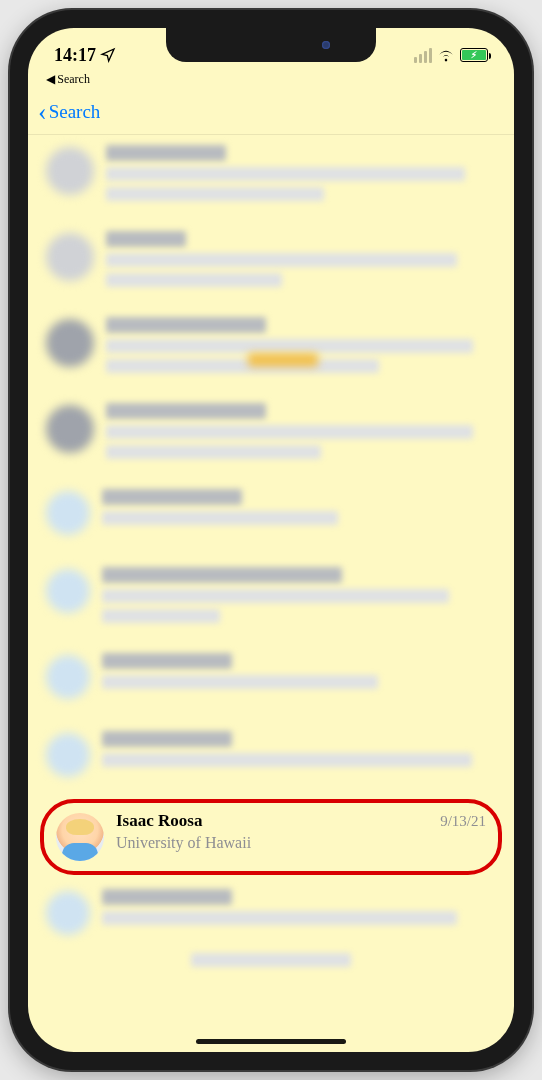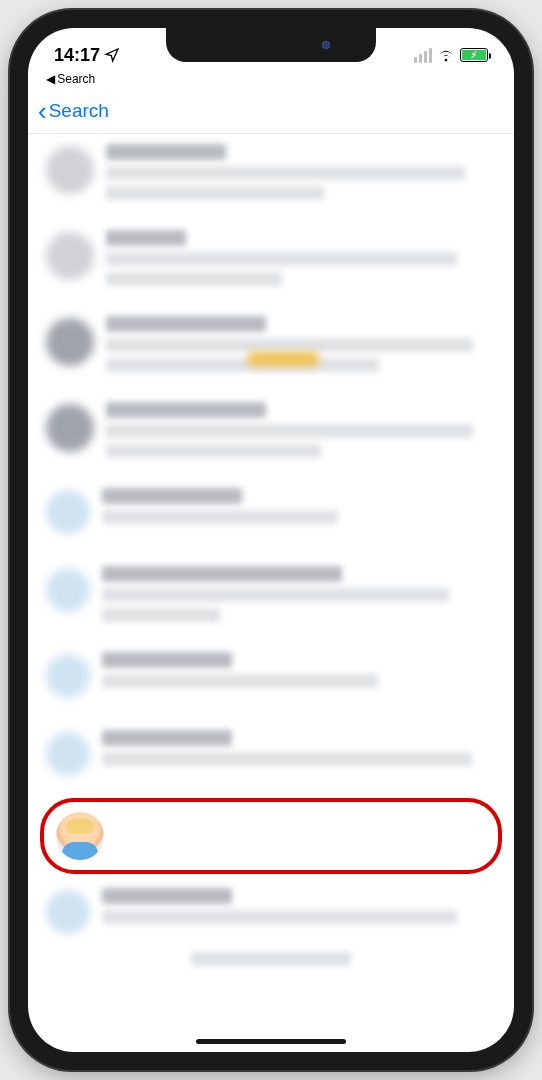--- a/index.html
+++ b/index.html
@@ -15,24 +15,25 @@
     height: 1060px;
     background: #1a1a1a;
     border-radius: 62px;
     padding: 18px;
     position: relative;
     box-shadow: 0 0 0 2px #3a3a3a, 0 6px 24px rgba(0,0,0,.3);
   }
   .screen {
     width: 100%;
     height: 100%;
-    background: #ffffff;
+    background: #fef9c3;
     border-radius: 46px;
     overflow: hidden;
     position: relative;
+    font-family: Liberation Serif, serif;
   }
   .notch {
     position: absolute;
     top: 0; left: 50%;
     transform: translateX(-50%);
     width: 210px; height: 34px;
     background: #1a1a1a;
     border-bottom-left-radius: 20px;
     border-bottom-right-radius: 20px;
     z-index: 50;
@@ -265,20 +266,25 @@
         <div class="avatar tint-blue blur-avatar small"></div>
         <div class="row-content">
           <div class="blur-name" style="width:130px"></div>
           <div class="blur-line" style="width:94%"></div>
         </div>
       </div>
 
       <div class="row highlighted">
         <div class="avatar"></div>
         <div class="row-content">
+          <div class="row-top">
+            <span class="row-name">Isaac Roosa</span>
+            <span class="row-date">9/13/21</span>
+          </div>
+          <div class="row-preview">University of Hawaii</div>
         </div>
       </div>
 
       <div class="row" style="padding-top:14px;">
         <div class="avatar tint-blue blur-avatar small"></div>
         <div class="row-content">
           <div class="blur-name" style="width:130px"></div>
           <div class="blur-line" style="width:90%"></div>
         </div>
       </div>

